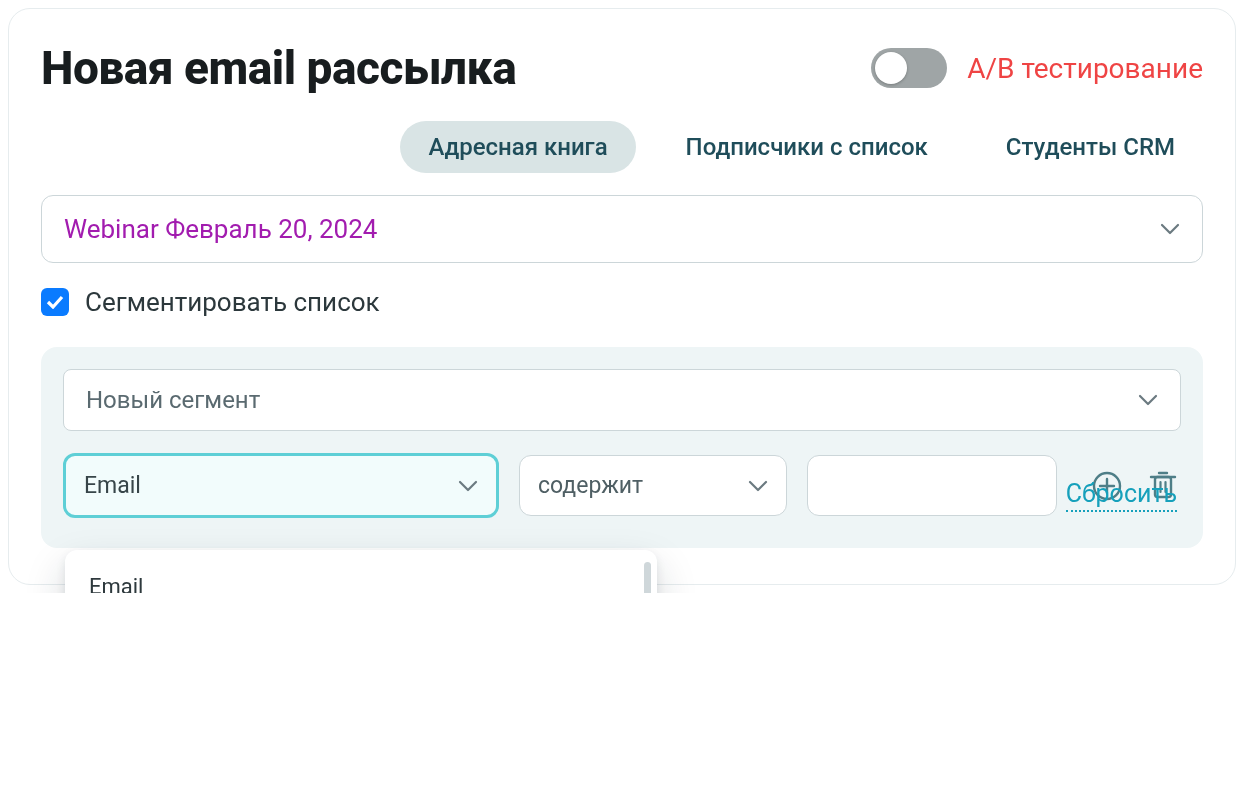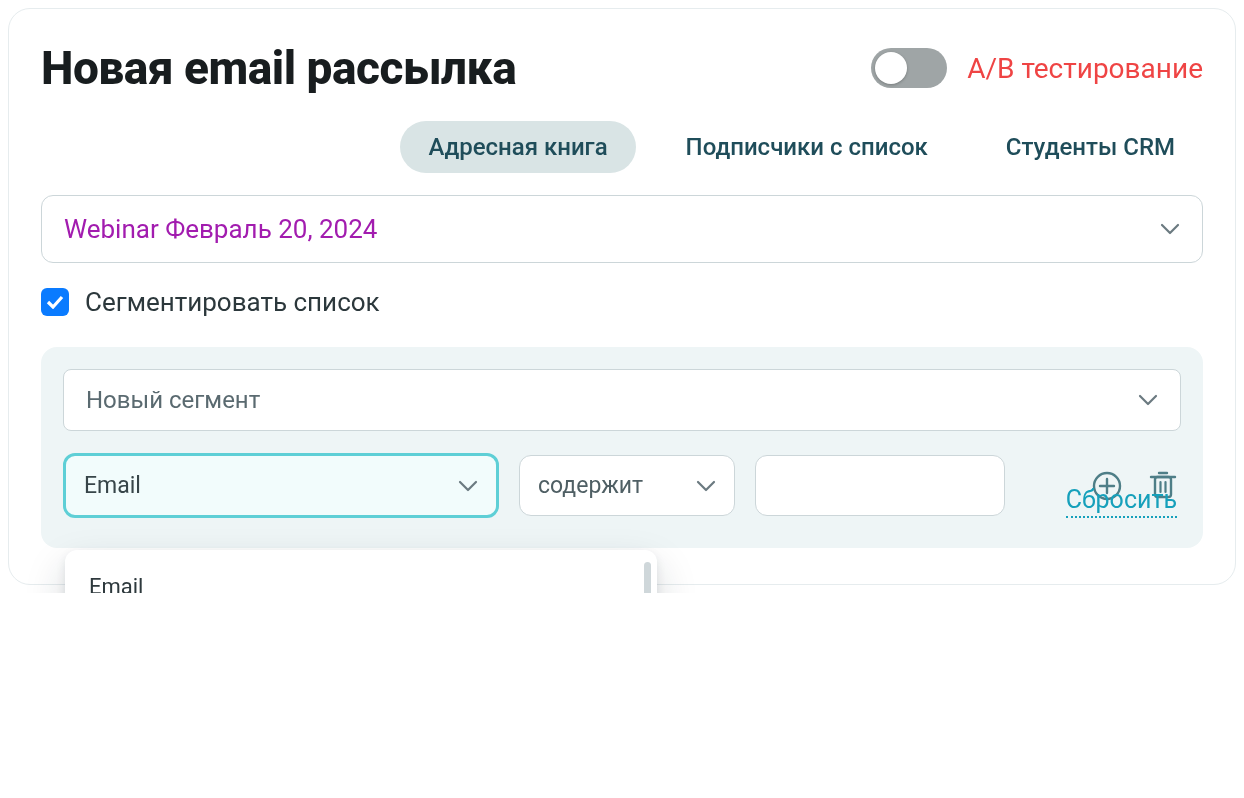--- a/index.html
+++ b/index.html
@@ -148,21 +148,21 @@
       align-items: center;
       justify-content: space-between;
       cursor: pointer;
     }
     .sel.field {
       width: 436px;
       border: 3px solid #5ecfd6;
       background: #f2fcfc;
       color: #374549;
     }
-    .sel.op { width: 216px; gap: 24px; }
+    .sel.op { width: 268px; gap: 24px; }
     .input-val {
       width: 250px;
       border: 1.5px solid #ccd6d9;
       border-radius: 12px;
       padding: 16px 18px;
       font-size: 23px;
       background: #fff;
       color: #374549;
     }
     .iconbtn {
@@ -170,21 +170,21 @@
       height: 36px;
       display: flex;
       align-items: center;
       justify-content: center;
       cursor: pointer;
       color: #4e7e87;
     }
     .reset-link {
       position: absolute;
       right: 26px;
-      bottom: 30px;
+      bottom: 36px;
       font-size: 25px;
       color: #16a0bb;
       border-bottom: 2px dotted #16a0bb;
       cursor: pointer;
       padding-bottom: 2px;
     }
     .dropdown {
       position: absolute;
       left: 56px;
       top: 541px;

